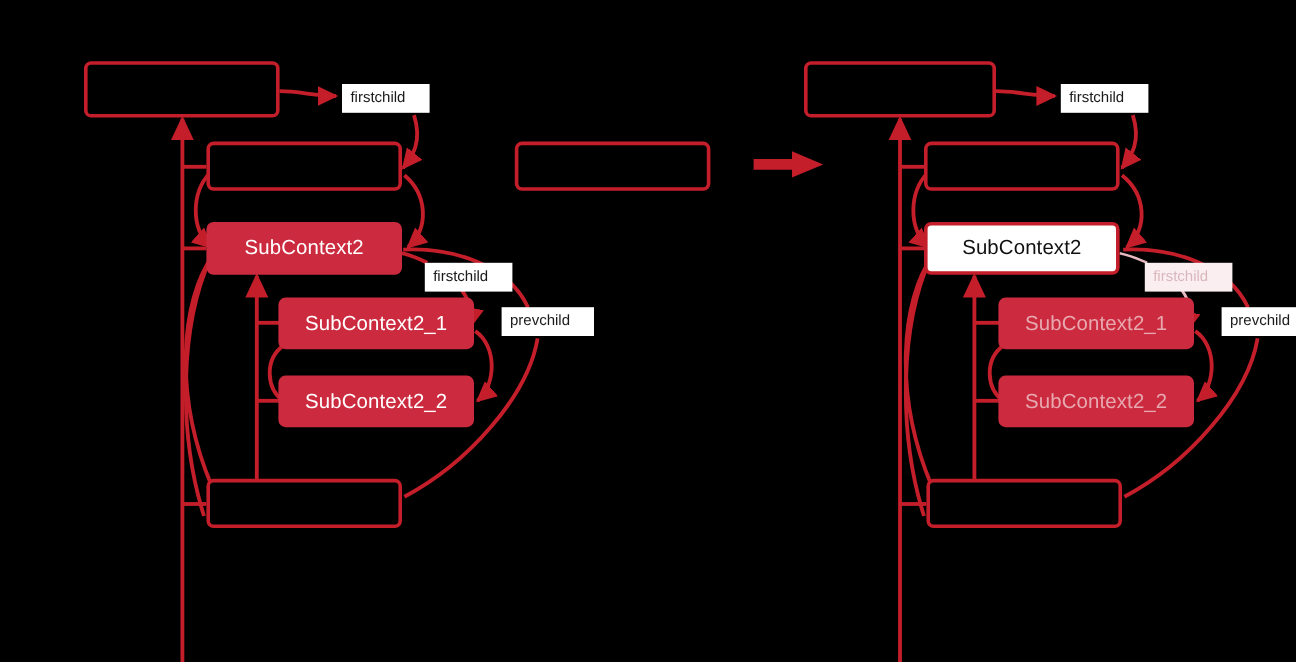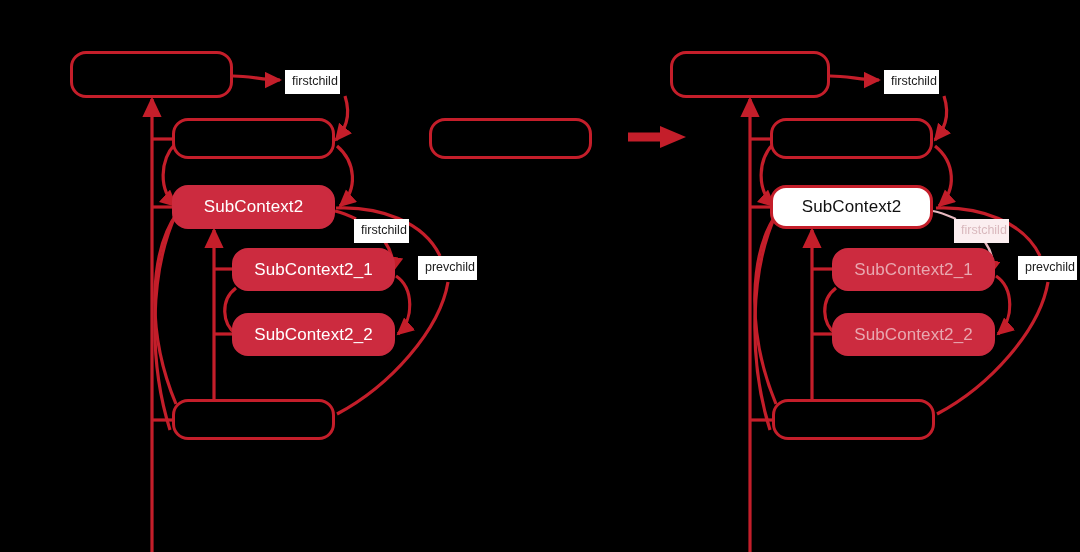--- a/index.html
+++ b/index.html
@@ -23,21 +23,21 @@
     position: absolute;
     left: 0;
     top: 0;
     width: 1080px;
     height: 552px;
   }
   .node {
     position: absolute;
     box-sizing: border-box;
     border: 3px solid #c41e2a;
-    border-radius: 16px;
+    border-radius: 6px;
     display: flex;
     align-items: center;
     justify-content: center;
     font-size: 17px;
     letter-spacing: 0.1px;
     white-space: nowrap;
     z-index: 5;
   }
   .node.empty {
     background: #000000;
@@ -58,21 +58,21 @@
     border-color: #c41e2a;
     color: #101010;
   }
   .edge-label {
     position: absolute;
     box-sizing: border-box;
     background: #ffffff;
     color: #1a1a1a;
     font-size: 12.5px;
     line-height: 1;
-    padding: 5px 2px 6px 7px;
+    padding: 5px 20px 6px 7px;
     white-space: nowrap;
     z-index: 9;
   }
   .edge-label.faded {
     background: #fbeef0;
     color: #d9b8bd;
   }
 </style>
 </head>
 <body>

